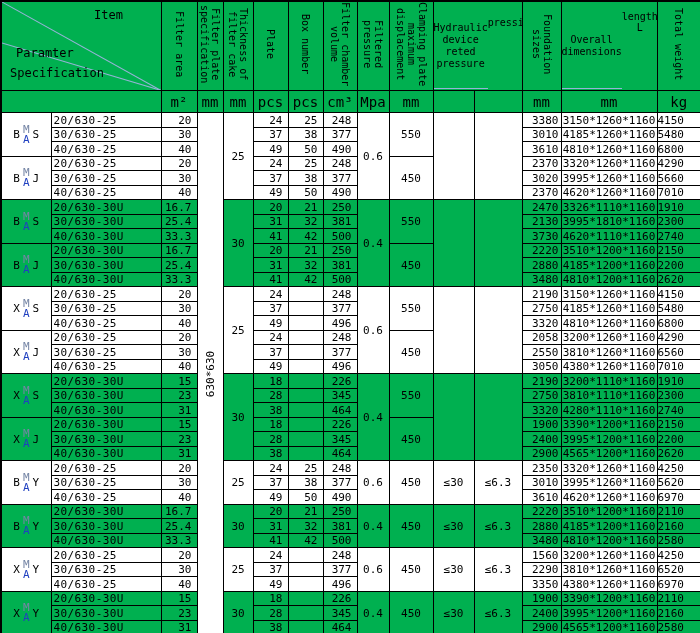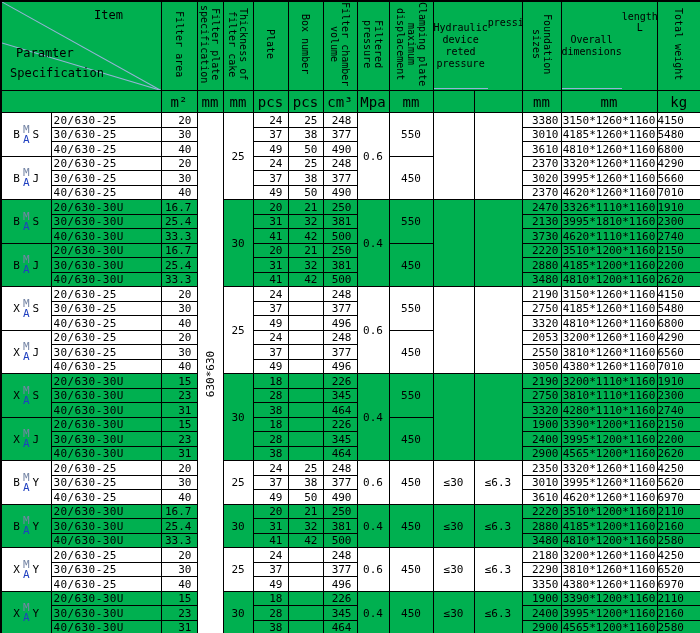--- a/index.html
+++ b/index.html
@@ -409,21 +409,21 @@
               </span>
               <span class="lr">J</span>
             </div>
           </td>
           <td class="cell-spec">20/630-25</td>
           <td class="num cell-area">20</td>
           <td class="num cell-plate">24</td>
           <td class="num cell-box"></td>
           <td class="num cell-volume">248</td>
           <td class="ctr cell-clamping" rowspan="3">450</td>
-          <td class="num cell-foundation">2053</td>
+          <td class="num cell-foundation">2058</td>
           <td class="ctr cell-overall">3200*1260*1160</td>
           <td class="num cell-weight">4290</td>
         </tr>
         <tr class="band-white">
           <td class="cell-spec">30/630-25</td>
           <td class="num cell-area">30</td>
           <td class="num cell-plate">37</td>
           <td class="num cell-box"></td>
           <td class="num cell-volume">377</td>
           <td class="num cell-foundation">2550</td>
@@ -630,21 +630,21 @@
           <td class="cell-spec">20/630-25</td>
           <td class="num cell-area">20</td>
           <td class="ctr cell-thickness" rowspan="3">25</td>
           <td class="num cell-plate">24</td>
           <td class="num cell-box"></td>
           <td class="num cell-volume">248</td>
           <td class="ctr cell-pressure" rowspan="3">0.6</td>
           <td class="ctr cell-clamping" rowspan="3">450</td>
           <td class="ctr cell-pressing" rowspan="3">≤30</td>
           <td class="ctr cell-return bl-blue" rowspan="3">≤6.3</td>
-          <td class="num cell-foundation">2180</td>
+          <td class="num cell-foundation">1560</td>
           <td class="ctr cell-overall">3200*1260*1160</td>
           <td class="num cell-weight">4250</td>
         </tr>
         <tr class="band-white">
           <td class="cell-spec">30/630-25</td>
           <td class="num cell-area">30</td>
           <td class="num cell-plate">37</td>
           <td class="num cell-box"></td>
           <td class="num cell-volume">377</td>
           <td class="num cell-foundation">2290</td>

